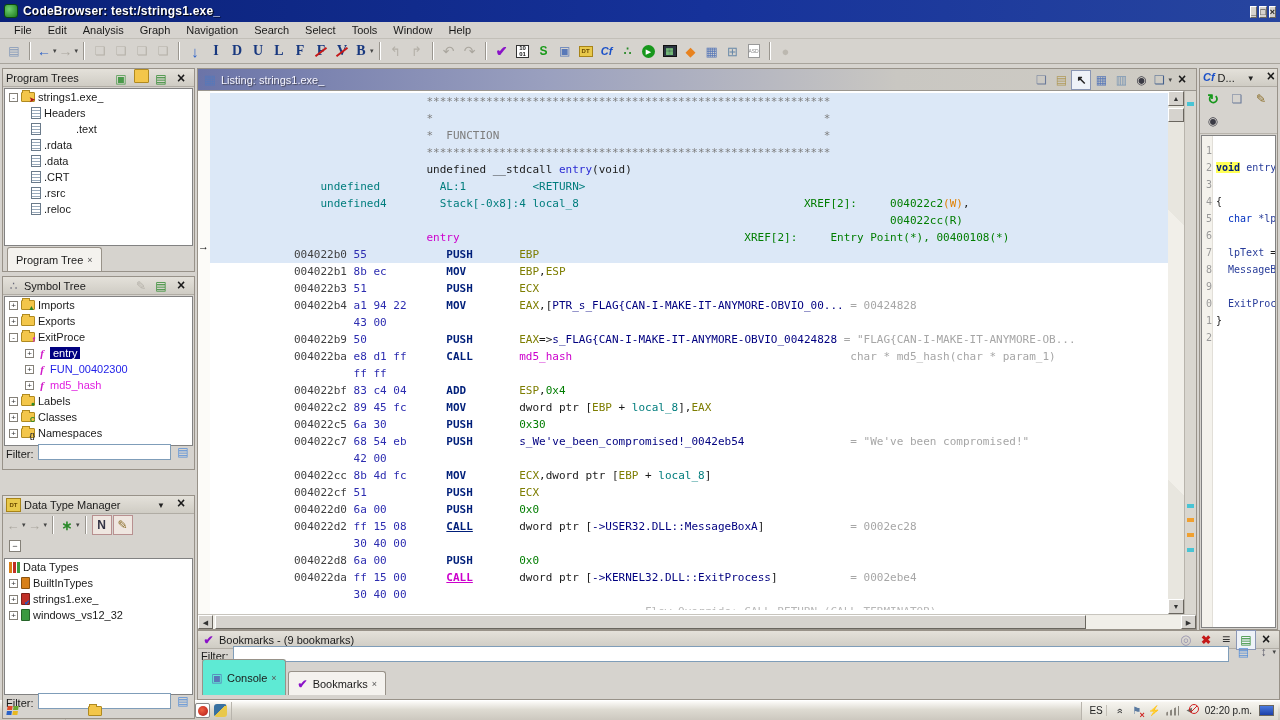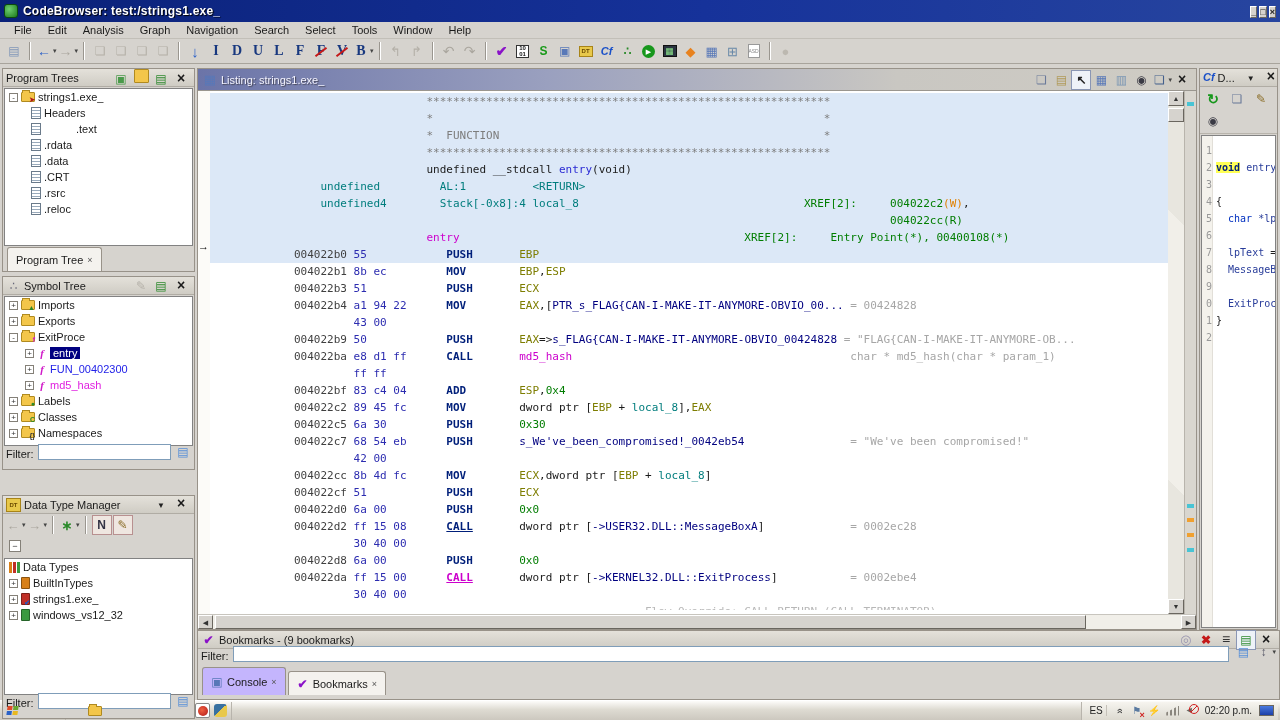--- a/index.html
+++ b/index.html
@@ -108,22 +108,22 @@
   .fold::before{content:"";position:absolute;top:-3px;left:0;width:6px;height:2px;background:#f3c64a;border:1px solid #b08a20;border-bottom:none;}
   .badge{position:absolute;font-size:7px;font-weight:bold;right:-1px;bottom:-2px;line-height:1;}
   .page-ic{width:10px;height:12px;background:#fff;border:1px solid #6a7a8a;flex:0 0 auto;
     background-image:repeating-linear-gradient(#fff 0 2px,#9ab 2px 3px);}
   .book{width:9px;height:12px;border:1px solid rgba(0,0,0,.35);border-radius:1px;flex:0 0 auto;position:relative;}
   .f-ic{font-family:"Liberation Serif",serif;font-style:italic;font-weight:bold;color:#d018c8;width:10px;text-align:center;flex:0 0 auto;}
   .sel-row .lbl{background:#000080;color:#fff;padding:0 3px;}
   .filter-row{height:22px;display:flex;align-items:flex-end;gap:4px;padding:9px 3px;}
   .filter-row input{flex:1;height:16px;border:1px solid #7f9db9;font-size:11px;padding:0 2px;min-width:0;}
   .tabstrip{height:24px;display:flex;align-items:flex-end;padding-left:4px;gap:2px;background:#d6d3ce;}
-  .tab{display:flex;align-items:center;gap:4px;height:28px;padding:0 8px;border:1px solid #989289;border-bottom:none;
-    border-radius:3px 3px 0 0;background:#c4b5fd;font-size:11px;}
+  .tab{display:flex;align-items:center;gap:4px;height:36px;padding:0 8px;border:1px solid #989289;border-bottom:none;
+    border-radius:3px 3px 0 0;background:#5eead4;font-size:11px;}
   .tab.active{background:#f4f2ee;height:24px;justify-content:center;}
   .tab .x{font-size:9px;color:#555;}
 
   
   .listing-head{height:22px;background:linear-gradient(90deg,#6b74a8,#9aa0bf 35%,#c9c7c2 70%,#cfccc4);
     border-bottom:1px solid #9a968f;display:flex;align-items:center;gap:3px;padding:0 4px;color:#fff;}
   .listing-head .t{font-size:11px;color:#f4f4ff;text-shadow:1px 1px 1px #445;}
   .lst-body{position:relative;flex:1;background:#fff;overflow:hidden;}
   .lst-gutter{position:absolute;left:0;top:0;bottom:15px;width:12px;background:#fcfbf8;}
   .cursor-arrow{position:absolute;left:0;font-size:11px;color:#000;}

